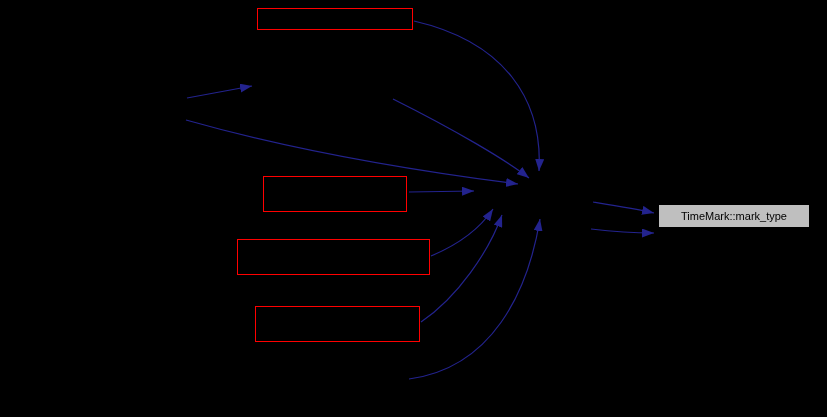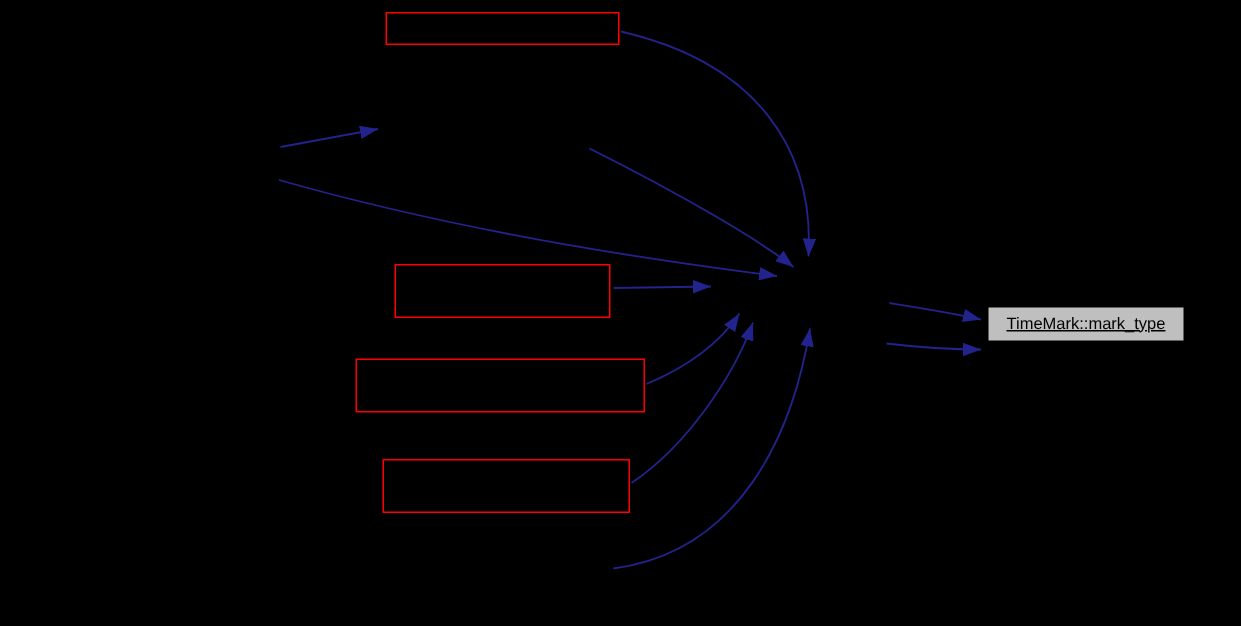--- a/index.html
+++ b/index.html
@@ -75,17 +75,17 @@
   </svg>
 
   <div class="node-red" style="left:257px; top:8px; width:156px; height:22px;"></div>
 
   <div class="node-red" style="left:263px; top:176px; width:144px; height:36px;"></div>
 
   <div class="node-red" style="left:237px; top:239px; width:193px; height:36px;"></div>
 
   <div class="node-red" style="left:255px; top:306px; width:165px; height:36px;"></div>
 
-  <div class="node-main" style="left:659px; top:205px; width:130px; height:22px;text-decoration:underline;">
+  <div class="node-main" style="left:659px; top:205px; width:150px; height:22px;">
     <span>TimeMark::mark_type</span>
   </div>
 
 </div>
 
 </body></html>

